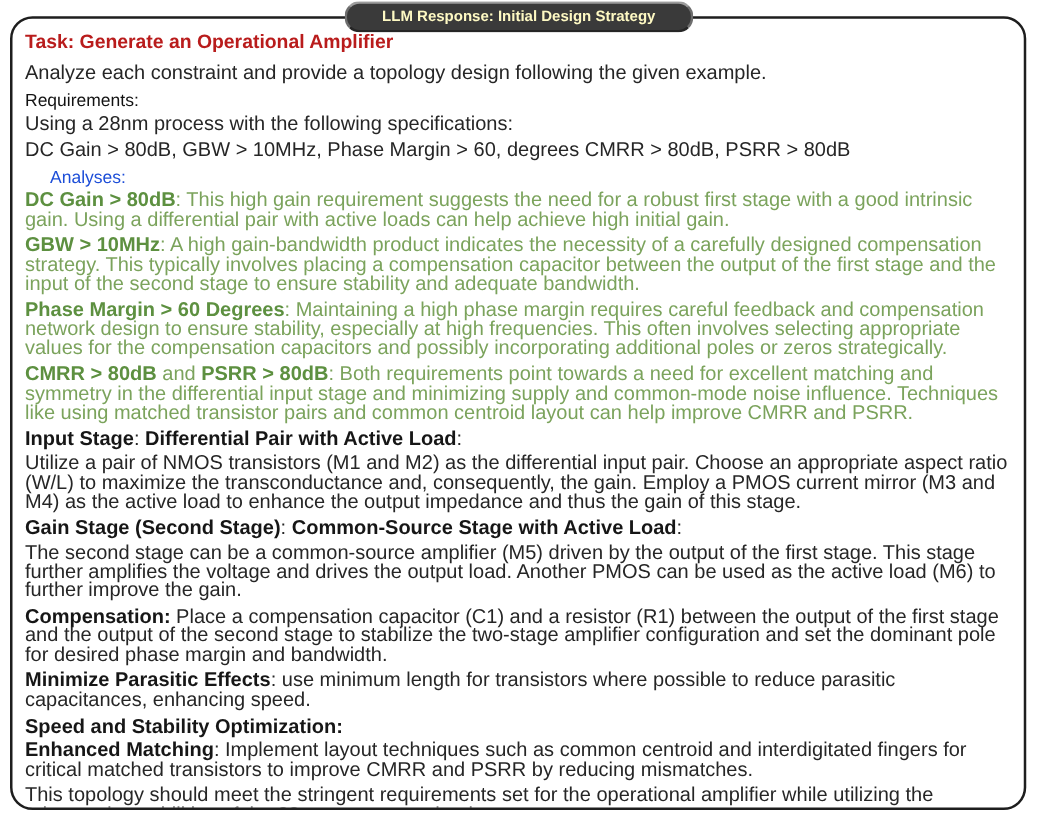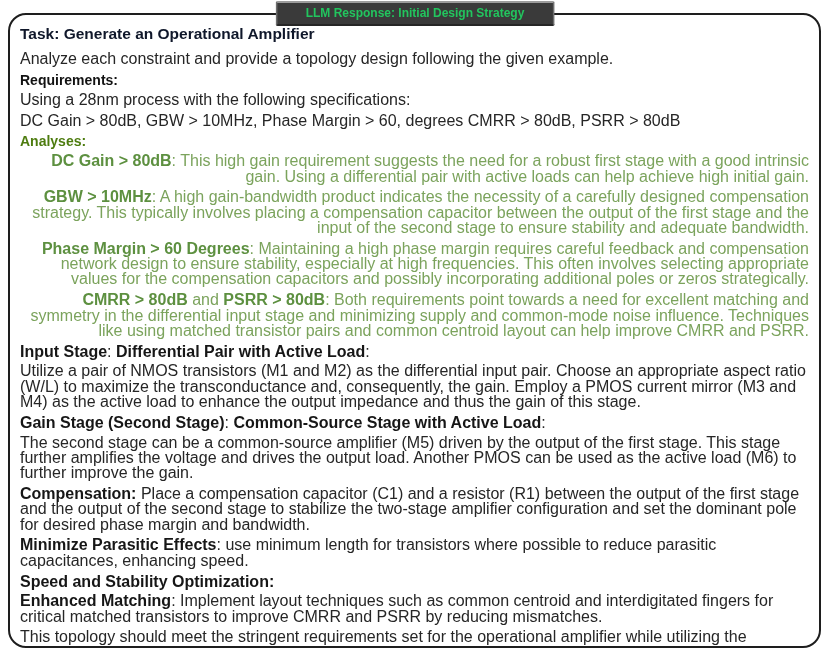--- a/index.html
+++ b/index.html
@@ -24,53 +24,53 @@
     padding: 10px 10px 6px 10px;
     overflow: hidden;
   }
   .badge {
     position: absolute;
     top: 1px;
     left: 50%;
     transform: translateX(-50%);
     z-index: 2;
     background: #3a3a3a;
-    color: #22c55e;
+    color: #fef9c3;
     font-weight: bold;
     font-size: 12px;
     line-height: 14px;
     padding: 3px 28px 4px;
-    border-radius: 2px;
+    border-radius: 12px;
     border: 2px solid #6e6e6e;
     border-top-color: #9c9c9c;
     border-bottom-color: #262626;
     white-space: nowrap;
   }
   .title {
     font-size: 15.5px;
     font-weight: bold;
-    color: #0f172a;
+    color: #b91c1c;
     margin: 0 0 8px 0;
   }
   .h2 {
     font-size: 14px;
-    font-weight: bold;
+    font-weight: normal;
     color: #121212;
     margin: 5px 0 4px 0;
   }
-  .h2.green { color: #4d7c0f; }
+  .h2.green { color: #1d4ed8; margin-left: 20px; }
   .para {
     font-size: 16px;
     line-height: 15.3px;
     color: #262626;
     margin: 0 0 5.5px 0;
   }
   .subhead { margin: 1px 0 4.5px 0; }
   .b { font-weight: bold; color: #161616; }
-  .green-text { color: #7ba35c; text-align: right; }
+  .green-text { color: #7ba35c; }
   .green-lead { color: #5d9040; font-weight: bold; }
 </style>
 </head>
 <body>
 
 <div class="figure">
 
   <div class="panel">
 
     <div class="title">Task: Generate an Operational Amplifier</div>

